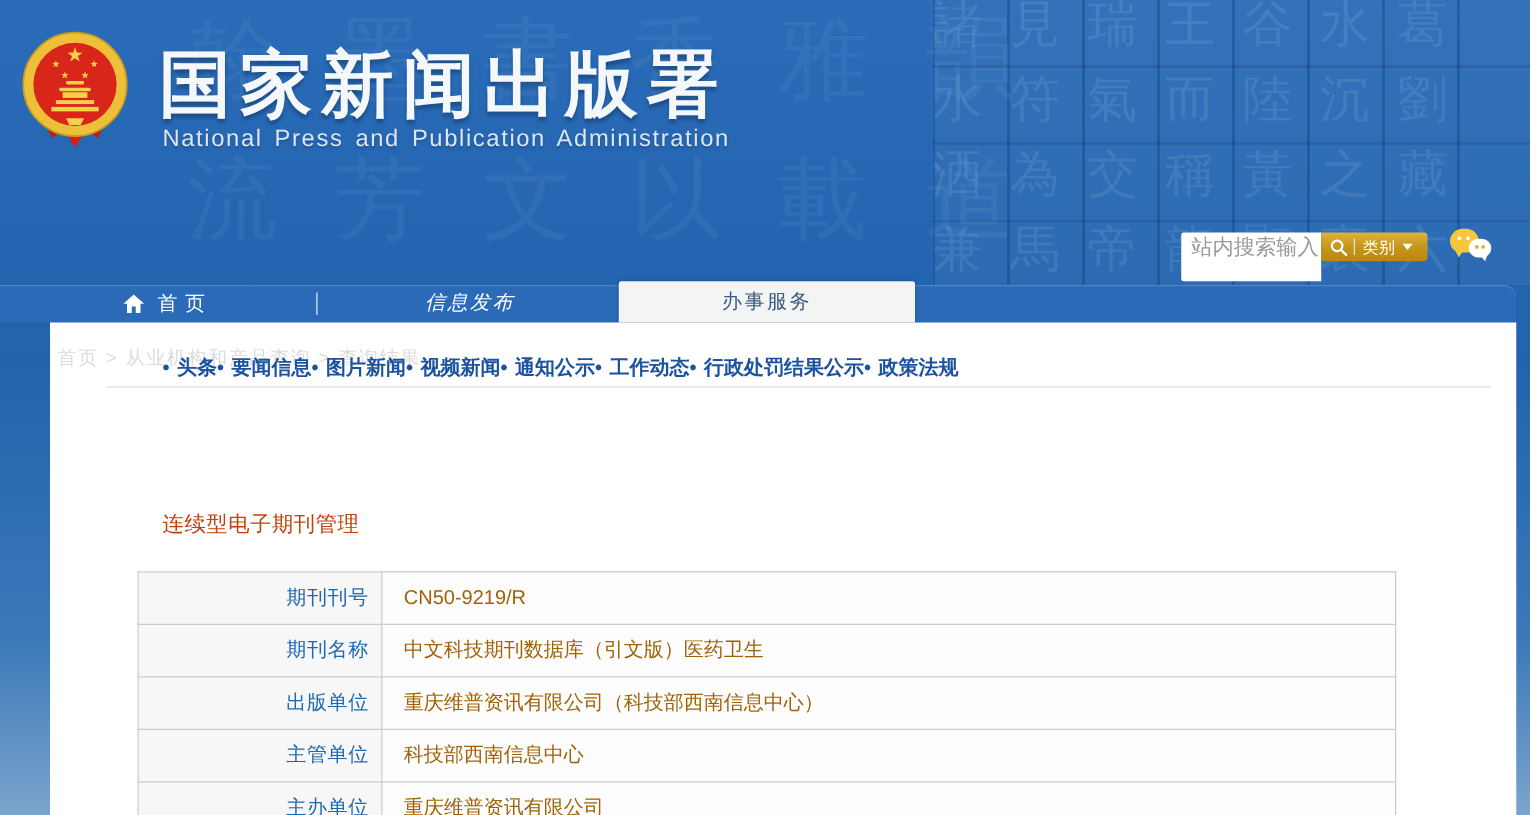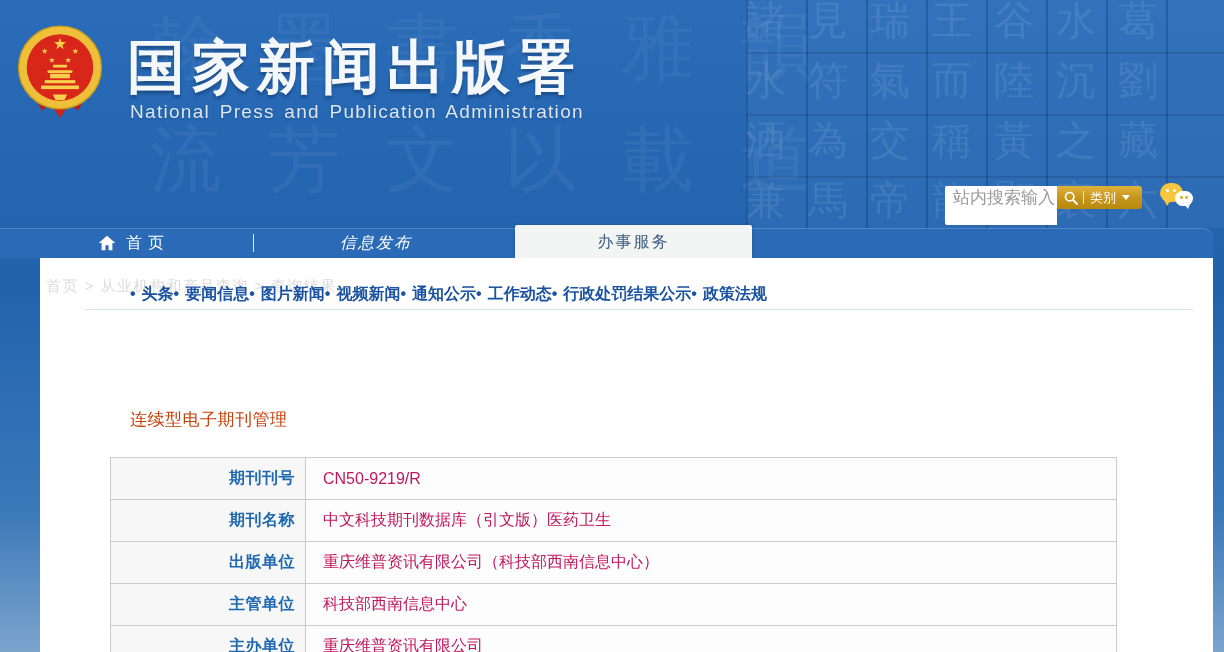--- a/index.html
+++ b/index.html
@@ -57,41 +57,41 @@
   
   .navbar{position:absolute;left:0;top:228px;width:1213px;height:30px;background:#2a6ab6;
     border-radius:0 10px 0 0;box-shadow:inset 0 1px 0 rgba(255,255,255,0.18);}
   .nav-home{position:absolute;left:98px;top:0;height:30px;display:flex;align-items:center;
     color:#fff;font-size:16px;cursor:pointer;text-align:center;}
   .nav-home .home-glyph{margin-right:10px;display:block;}
   .nav-home span{letter-spacing:6px;}
   .nav-divider{position:absolute;left:253px;top:6px;width:1px;height:18px;background:rgba(255,255,255,0.85);}
   .nav-info{position:absolute;left:340px;top:0;height:30px;line-height:30px;color:#fff;
     font-size:16px;letter-spacing:2px;cursor:pointer;font-style:italic;}
-  .nav-tab{position:absolute;left:515px;top:-3px;width:237px;height:33px;background:#f3f4f4;
+  .nav-tab{position:absolute;left:495px;top:-3px;width:237px;height:33px;background:#f3f4f4;
     color:#3c5b7e;font-size:16px;letter-spacing:2px;text-align:center;line-height:34px;
     cursor:pointer;border-radius:2px 2px 0 0;box-shadow:0 0 3px rgba(0,20,50,0.25);}
 
   
   .content{position:absolute;left:40px;top:258px;width:1173px;height:394px;background:#ffffff;}
   .breadcrumb{position:absolute;left:6px;top:19px;font-size:15px;color:#dcdcdc;
     letter-spacing:1.5px;white-space:nowrap;cursor:pointer;}
   .submenu{position:absolute;left:90px;top:26px;display:flex;white-space:nowrap;}
   .submenu-item{font-size:16px;font-weight:bold;color:#1b53a0;cursor:pointer;}
   .submenu-item:before{content:"•";margin-right:6px;font-weight:bold;}
   .hairline{position:absolute;left:45px;top:51px;width:1108px;height:1px;background:#d4e3f2;}
 
   .page-title{position:absolute;left:90px;top:150px;margin:0;font-size:17px;font-weight:normal;
     color:#c2410c;letter-spacing:0.5px;}
 
   .detail-table{position:absolute;left:70px;top:199px;width:1007px;border-collapse:collapse;}
   .detail-table td{border:1px solid #cbcbcb;height:39px;font-size:16px;}
-  td.row-label{width:183px;background:#f7f7f7;color:#1e68b0;font-weight:bold;
+  td.row-label{width:183px;background:#f7f7f7;color:#1e68b0;font-weight:normal;
     text-align:right;padding-right:10px;letter-spacing:0.5px;}
-  td.row-value{background:#fdfdfd;color:#be185d;padding-left:17px;}
+  td.row-value{background:#fdfdfd;color:#a16207;padding-left:17px;}
 </style>
 </head>
 <body>
 
 <div id="page">
 
   <header class="header">
     <div class="pattern-tiles" aria-hidden="true">諸見瑞王谷水葛水符氣而陸沉劉洒為交稱黃之藏兼馬帝龍顯袞六範諸見瑞王谷水</div>
     <div class="pattern-calligraphy" aria-hidden="true">翰墨書香雅韻流芳文以載道諸子百家</div>
 

